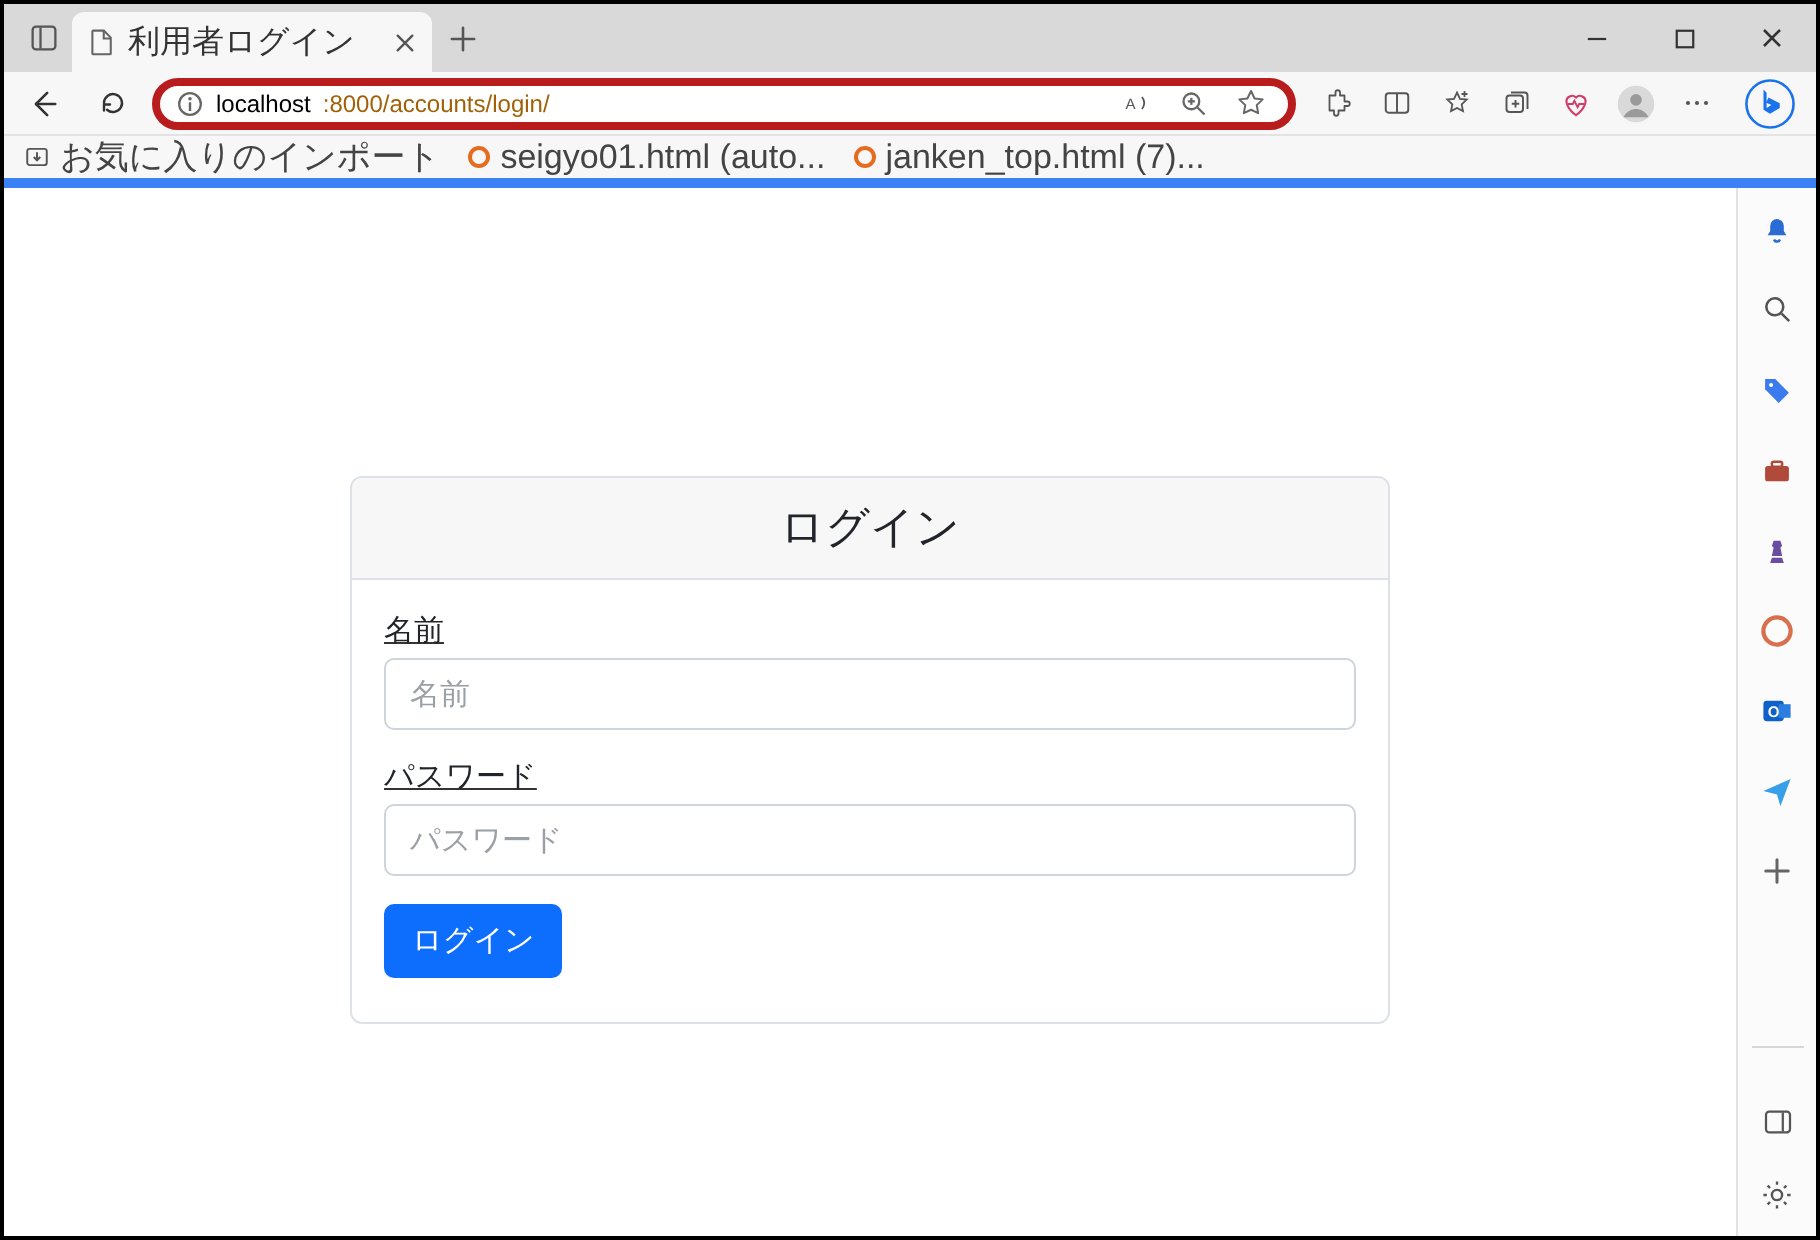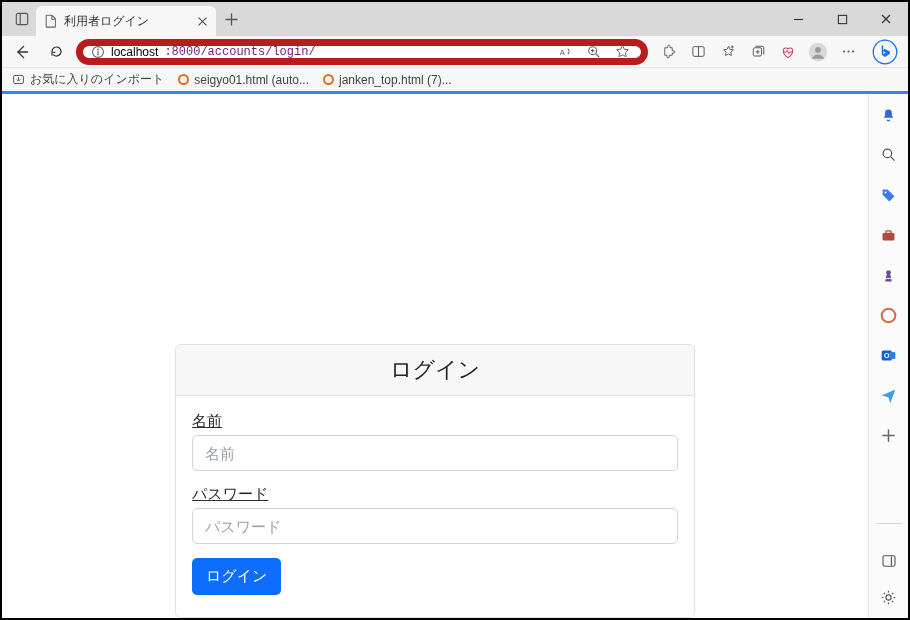--- a/index.html
+++ b/index.html
@@ -4,47 +4,47 @@
 <style>
   * { box-sizing: border-box; margin: 0; padding: 0; }
   html, body { width: 910px; height: 620px; font-family: "Segoe UI", Meiryo, sans-serif; font-size: 12px; color: #333; }
   body { border: 2px solid #000; display: flex; flex-direction: column; background: #f3f3f3; }
 
   
   .titlebar { height: 34px; background: #d9d9d9; display: flex; align-items: stretch; }
   .tabstrip { display: flex; align-items: stretch; padding-left: 6px; gap: 0; }
   .tabmgr { width: 28px; display: flex; align-items: center; justify-content: center; }
   .tab { background: #f7f7f7; width: 180px; height: 30px; margin-top: 4px; border-radius: 6px 6px 0 0; display: flex; align-items: center; padding: 0 8px; gap: 6px; }
-  .tab .tab-title { flex: 1; font-size: 12px; white-space: nowrap; overflow: hidden; text-overflow: ellipsis; }
+  .tab .tab-title { flex: 1; font-size: 16px; white-space: nowrap; overflow: hidden; text-overflow: ellipsis; }
   .tab .favicon, .tab .close, .newtab, .tabmgr { color: #555; }
   .newtab { width: 30px; display: flex; align-items: center; justify-content: center; font-size: 16px; color: #555; }
   .titlebar-spacer { flex: 1; }
   .winctrls { display: flex; align-items: center; }
   .winbtn { width: 44px; height: 34px; display: flex; align-items: center; justify-content: center; color: #333; }
 
   
   .toolbar { height: 32px; background: #f7f7f7; display: flex; align-items: center; padding: 0 6px; gap: 6px; border-bottom: 1px solid #e3e3e3; }
   .tb-btn { width: 28px; height: 28px; display: flex; align-items: center; justify-content: center; color: #555; border-radius: 4px; }
-  .addr { flex: 1; height: 26px; border: 7px solid #b91c1c; border-radius: 13px; background: #fff; display: flex; align-items: center; padding: 0 8px; gap: 6px; }
+  .addr { flex: 1; height: 26px; border: 4px solid #b91c1c; border-radius: 13px; background: #fff; display: flex; align-items: center; padding: 0 8px; gap: 6px; }
   .addr .site-icon { color: #666; }
   .addr .host { color: #000; }
-  .addr .path { color: #701a75; font-family: Liberation Mono, monospace; }
+  .addr .path { color: #a16207; }
   .addr-spacer { flex: 1; }
   .tb-right { display: flex; align-items: center; gap: 2px; }
 
   .bing-btn { width: 34px; height: 34px; display: flex; align-items: center; justify-content: center; }
 
   
-  .favbar { height: 26px; background: #f7f7f7; display: flex; align-items: center; padding: 0 10px; gap: 14px; border-bottom: 3px solid #3b82f6; font-size: 12px; }
+  .favbar { height: 26px; background: #f7f7f7; display: flex; align-items: center; padding: 0 10px; gap: 14px; border-bottom: 5px solid #3b82f6; font-size: 17px; }
   .fav { display: flex; align-items: center; gap: 5px; color: #444; }
   .o-dot { width: 11px; height: 11px; border: 2px solid #e66b1e; border-radius: 50%; display: inline-block; }
 
   
   .mainrow { flex: 1; display: flex; min-height: 0; background: #fff; }
-  .page { flex: 1; overflow: auto; display: flex; justify-content: center; align-items: flex-end; padding-top: 38px; }
+  .page { flex: 1; overflow: auto; display: flex; justify-content: center; align-items: center; padding-top: 38px; }
 
   .card { width: 520px; border: 1px solid #dee2e6; border-radius: 6px; background: #fff; }
   .card-header { background: #f7f7f8; border-bottom: 1px solid #dee2e6; border-radius: 6px 6px 0 0; padding: 10px 16px; text-align: center; font-size: 22px; font-weight: 500; color: #212529; }
   .card-body { padding: 16px 16px 22px; text-decoration: underline; }
   .form-group { margin-bottom: 14px; }
   .form-label { font-size: 15px; color: #212529; display: block; margin-bottom: 4px; }
   .form-control { width: 100%; height: 36px; border: 1px solid #ced4da; border-radius: 5px; padding: 0 12px; font-size: 15px; color: #495057; }
   .form-control::placeholder { color: #9aa0a6; }
   .btn-primary { background: #0d6efd; color: #fff; border: none; border-radius: 5px; padding: 9px 14px; font-size: 15px; }
 

